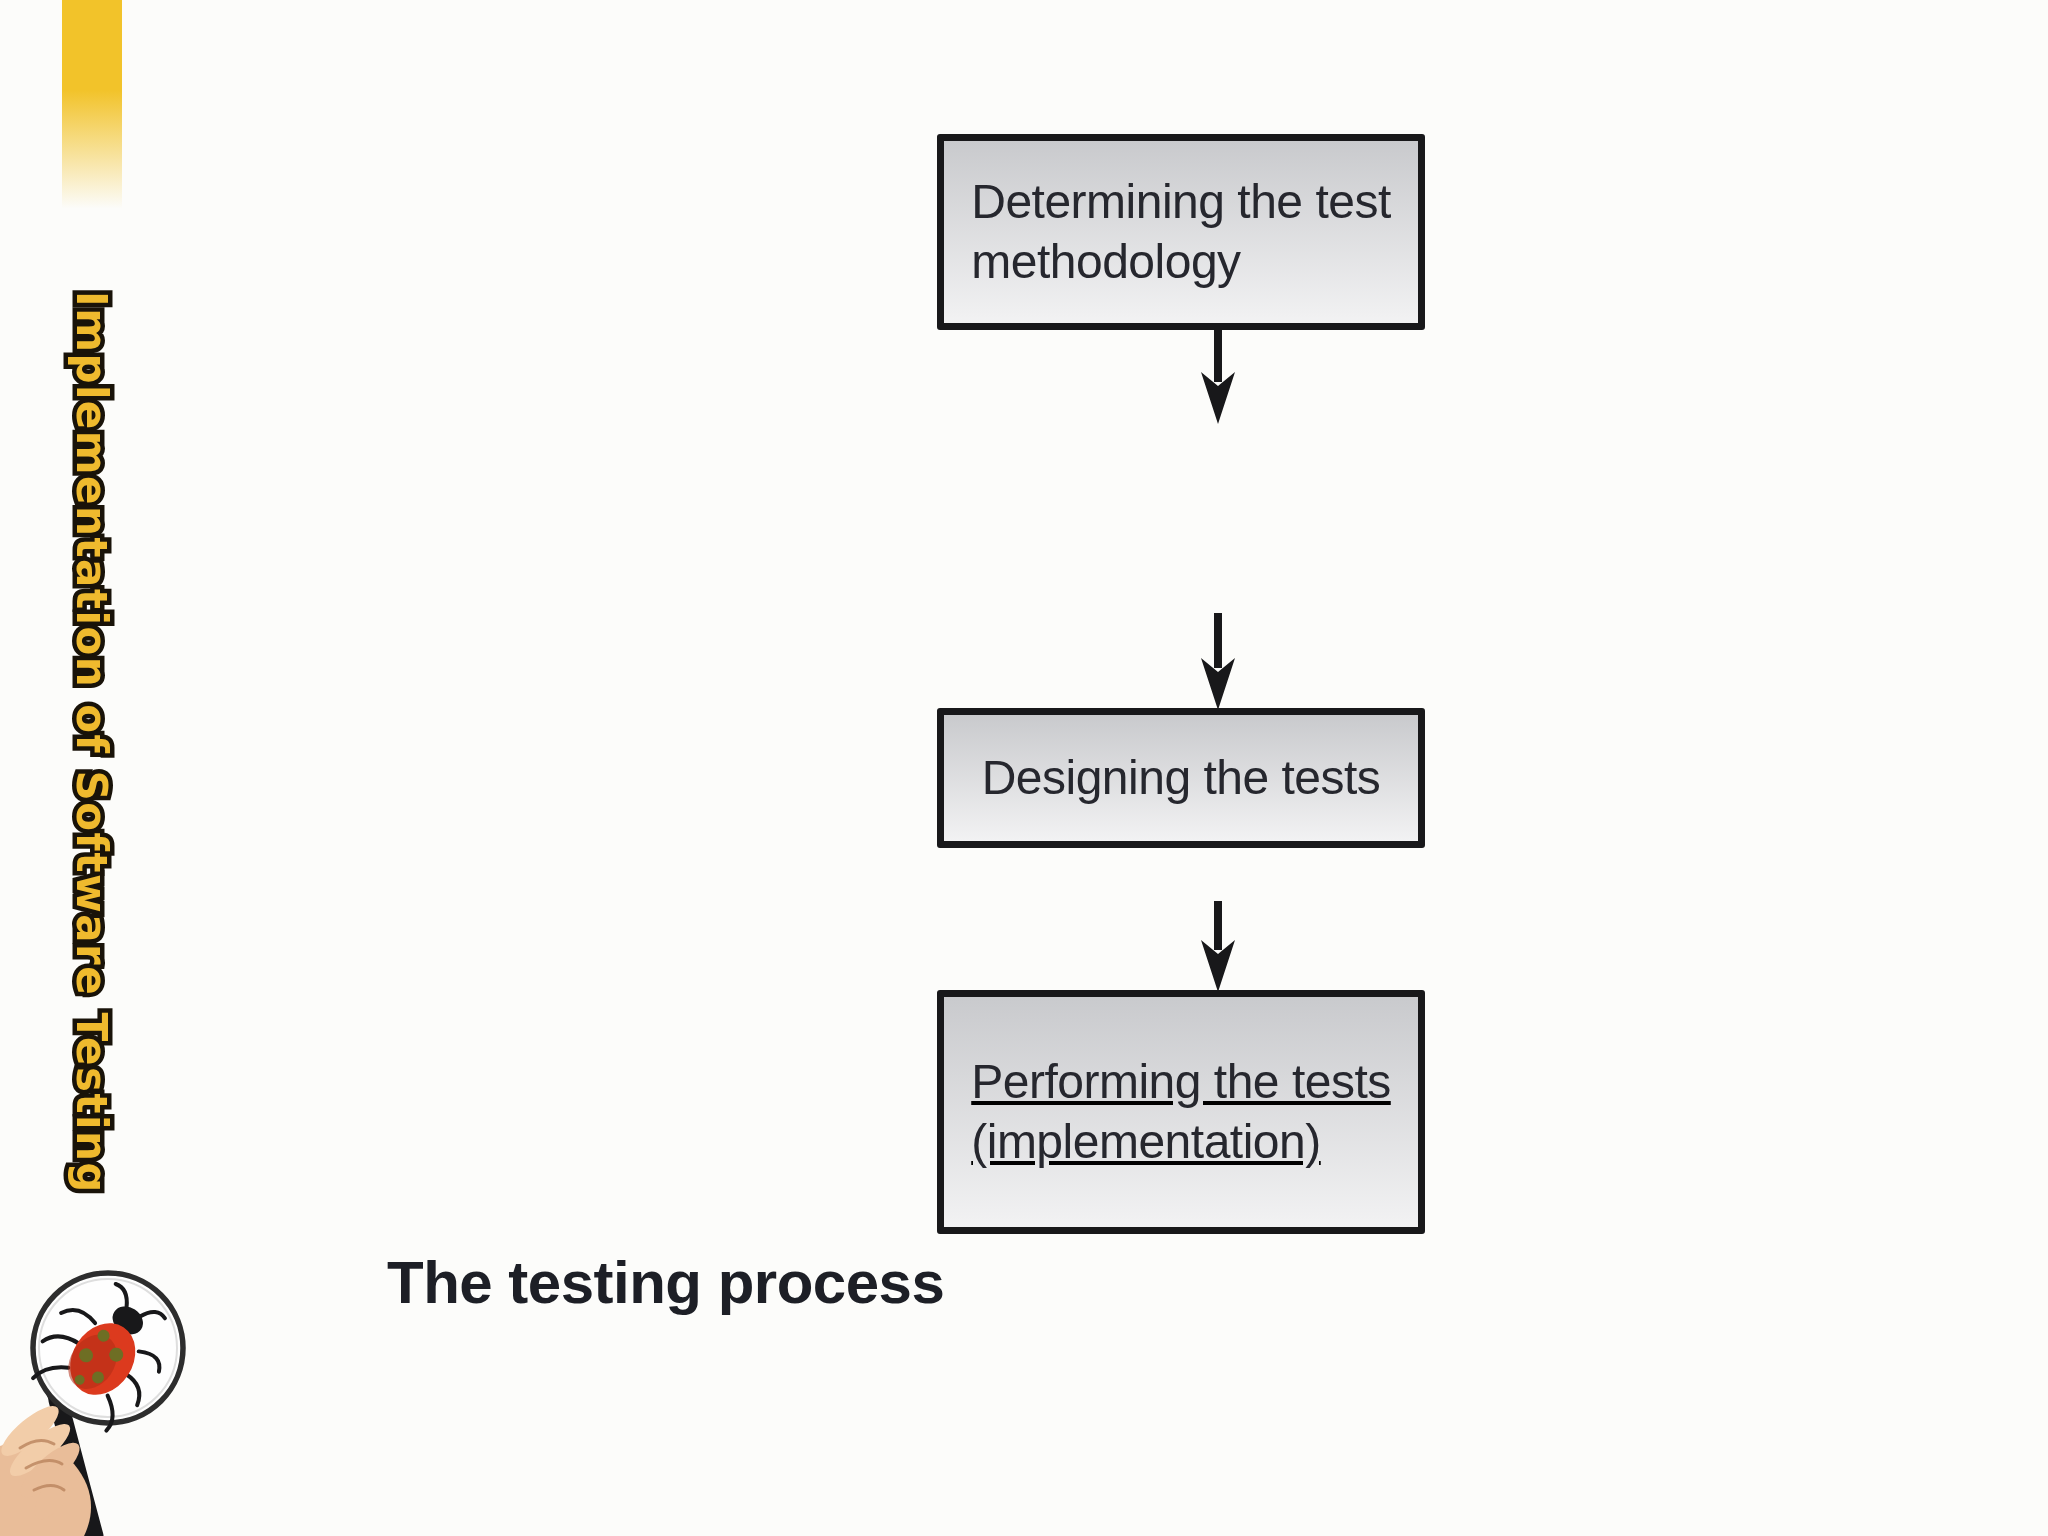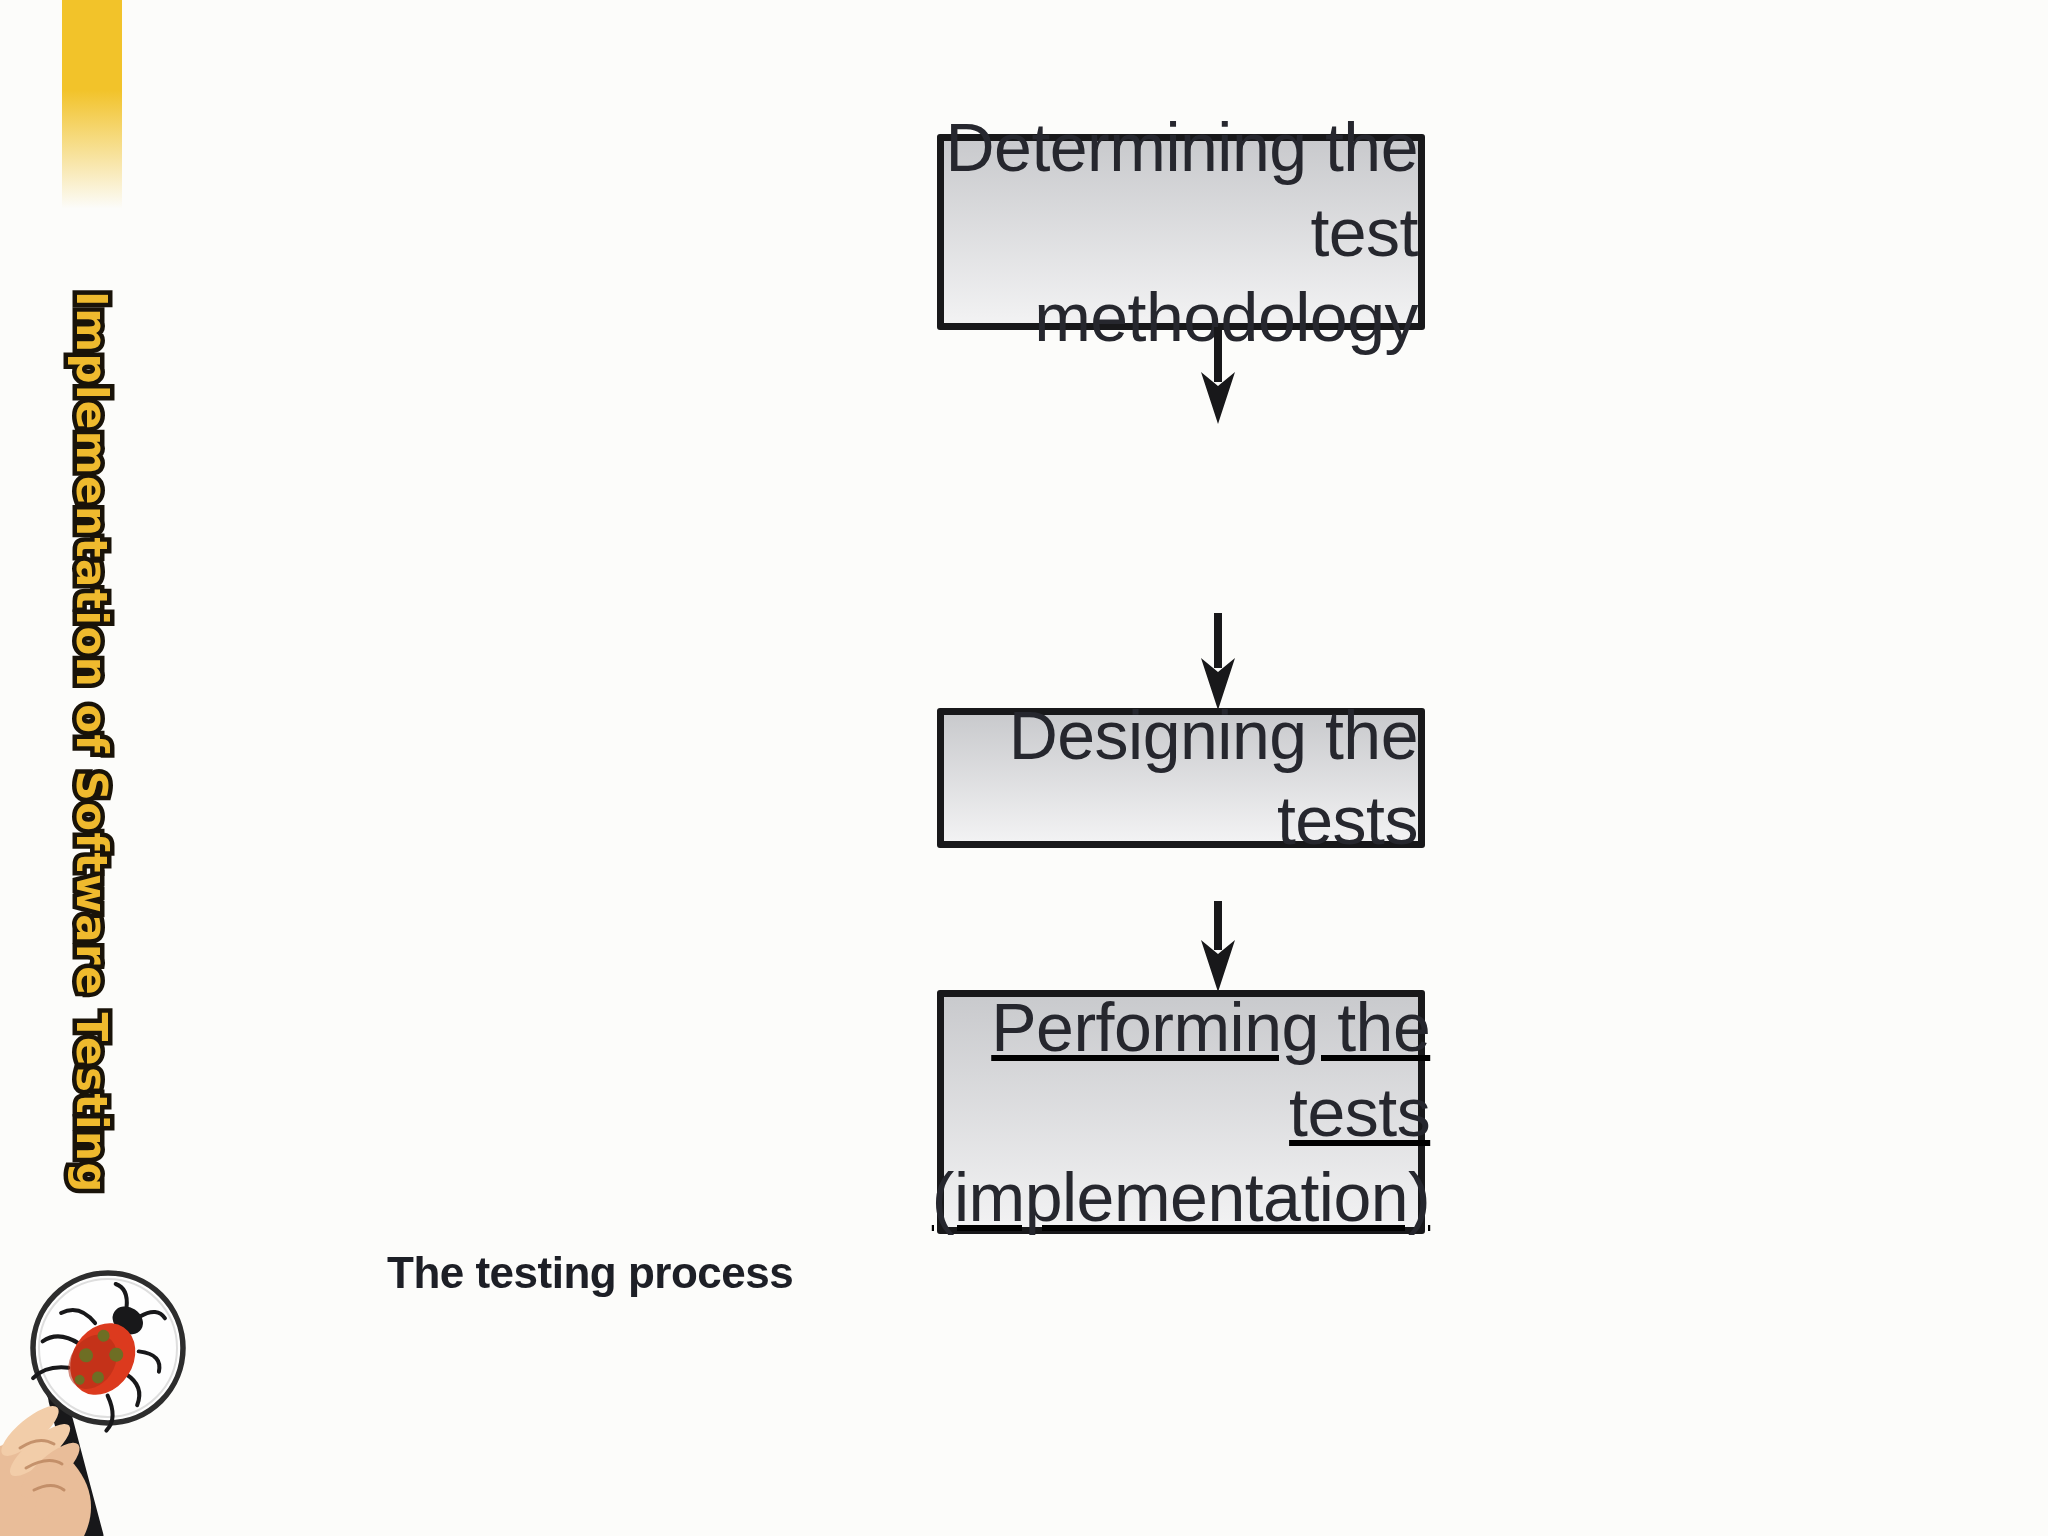--- a/index.html
+++ b/index.html
@@ -33,38 +33,38 @@
   .vtitle-fill{color:var(--gold-fill);}
 
   
   .node{
     position:absolute;left:937px;width:488px;box-sizing:border-box;
     border:7px solid var(--node-border);border-radius:3px;
     background:linear-gradient(180deg,var(--node-grad-top) 0%,var(--node-grad-bottom) 100%);
     display:flex;align-items:center;justify-content:center;
   }
   .node-label{
-    font-size:68px;line-height:1.25;color:var(--node-text);
-    text-align:right;white-space:pre-line;letter-spacing:-0.5px;
+    font-size:48px;line-height:1.25;color:var(--node-text);
+    text-align:left;white-space:pre-line;letter-spacing:-0.5px;
   }
   .node1{top:134px;height:196px;}
   .node2{top:422px;height:196px;}
   .node3{top:708px;height:140px;}
   .node4{top:990px;height:244px;text-decoration:underline;}
 
   .arrow{position:absolute;left:1188px;width:60px;}
   .arrow1{top:327px;height:97px;}
   .arrow2{top:613px;height:97px;}
   .arrow3{top:901px;height:91px;}
   .arrow .ink{fill:var(--ink);}
 
   
   .caption{
     position:absolute;left:387px;top:1248px;
-    font-size:44px;font-weight:bold;letter-spacing:-0.5px;
+    font-size:60px;font-weight:bold;letter-spacing:-0.5px;
     color:var(--caption-color);
   }
 
   
   .logo{position:absolute;left:0;top:1248px;width:290px;height:292px;}
   .lens-ring{fill:#fefefe;stroke:var(--lens-ring);stroke-width:5.5px;}
   .lens-inner{fill:none;stroke:#dedede;stroke-width:2px;}
   .handle{stroke:var(--ink);stroke-width:19px;fill:none;stroke-linecap:round;}
   .collar{fill:var(--ink);}
   .bug-body{fill:var(--bug-red);}

